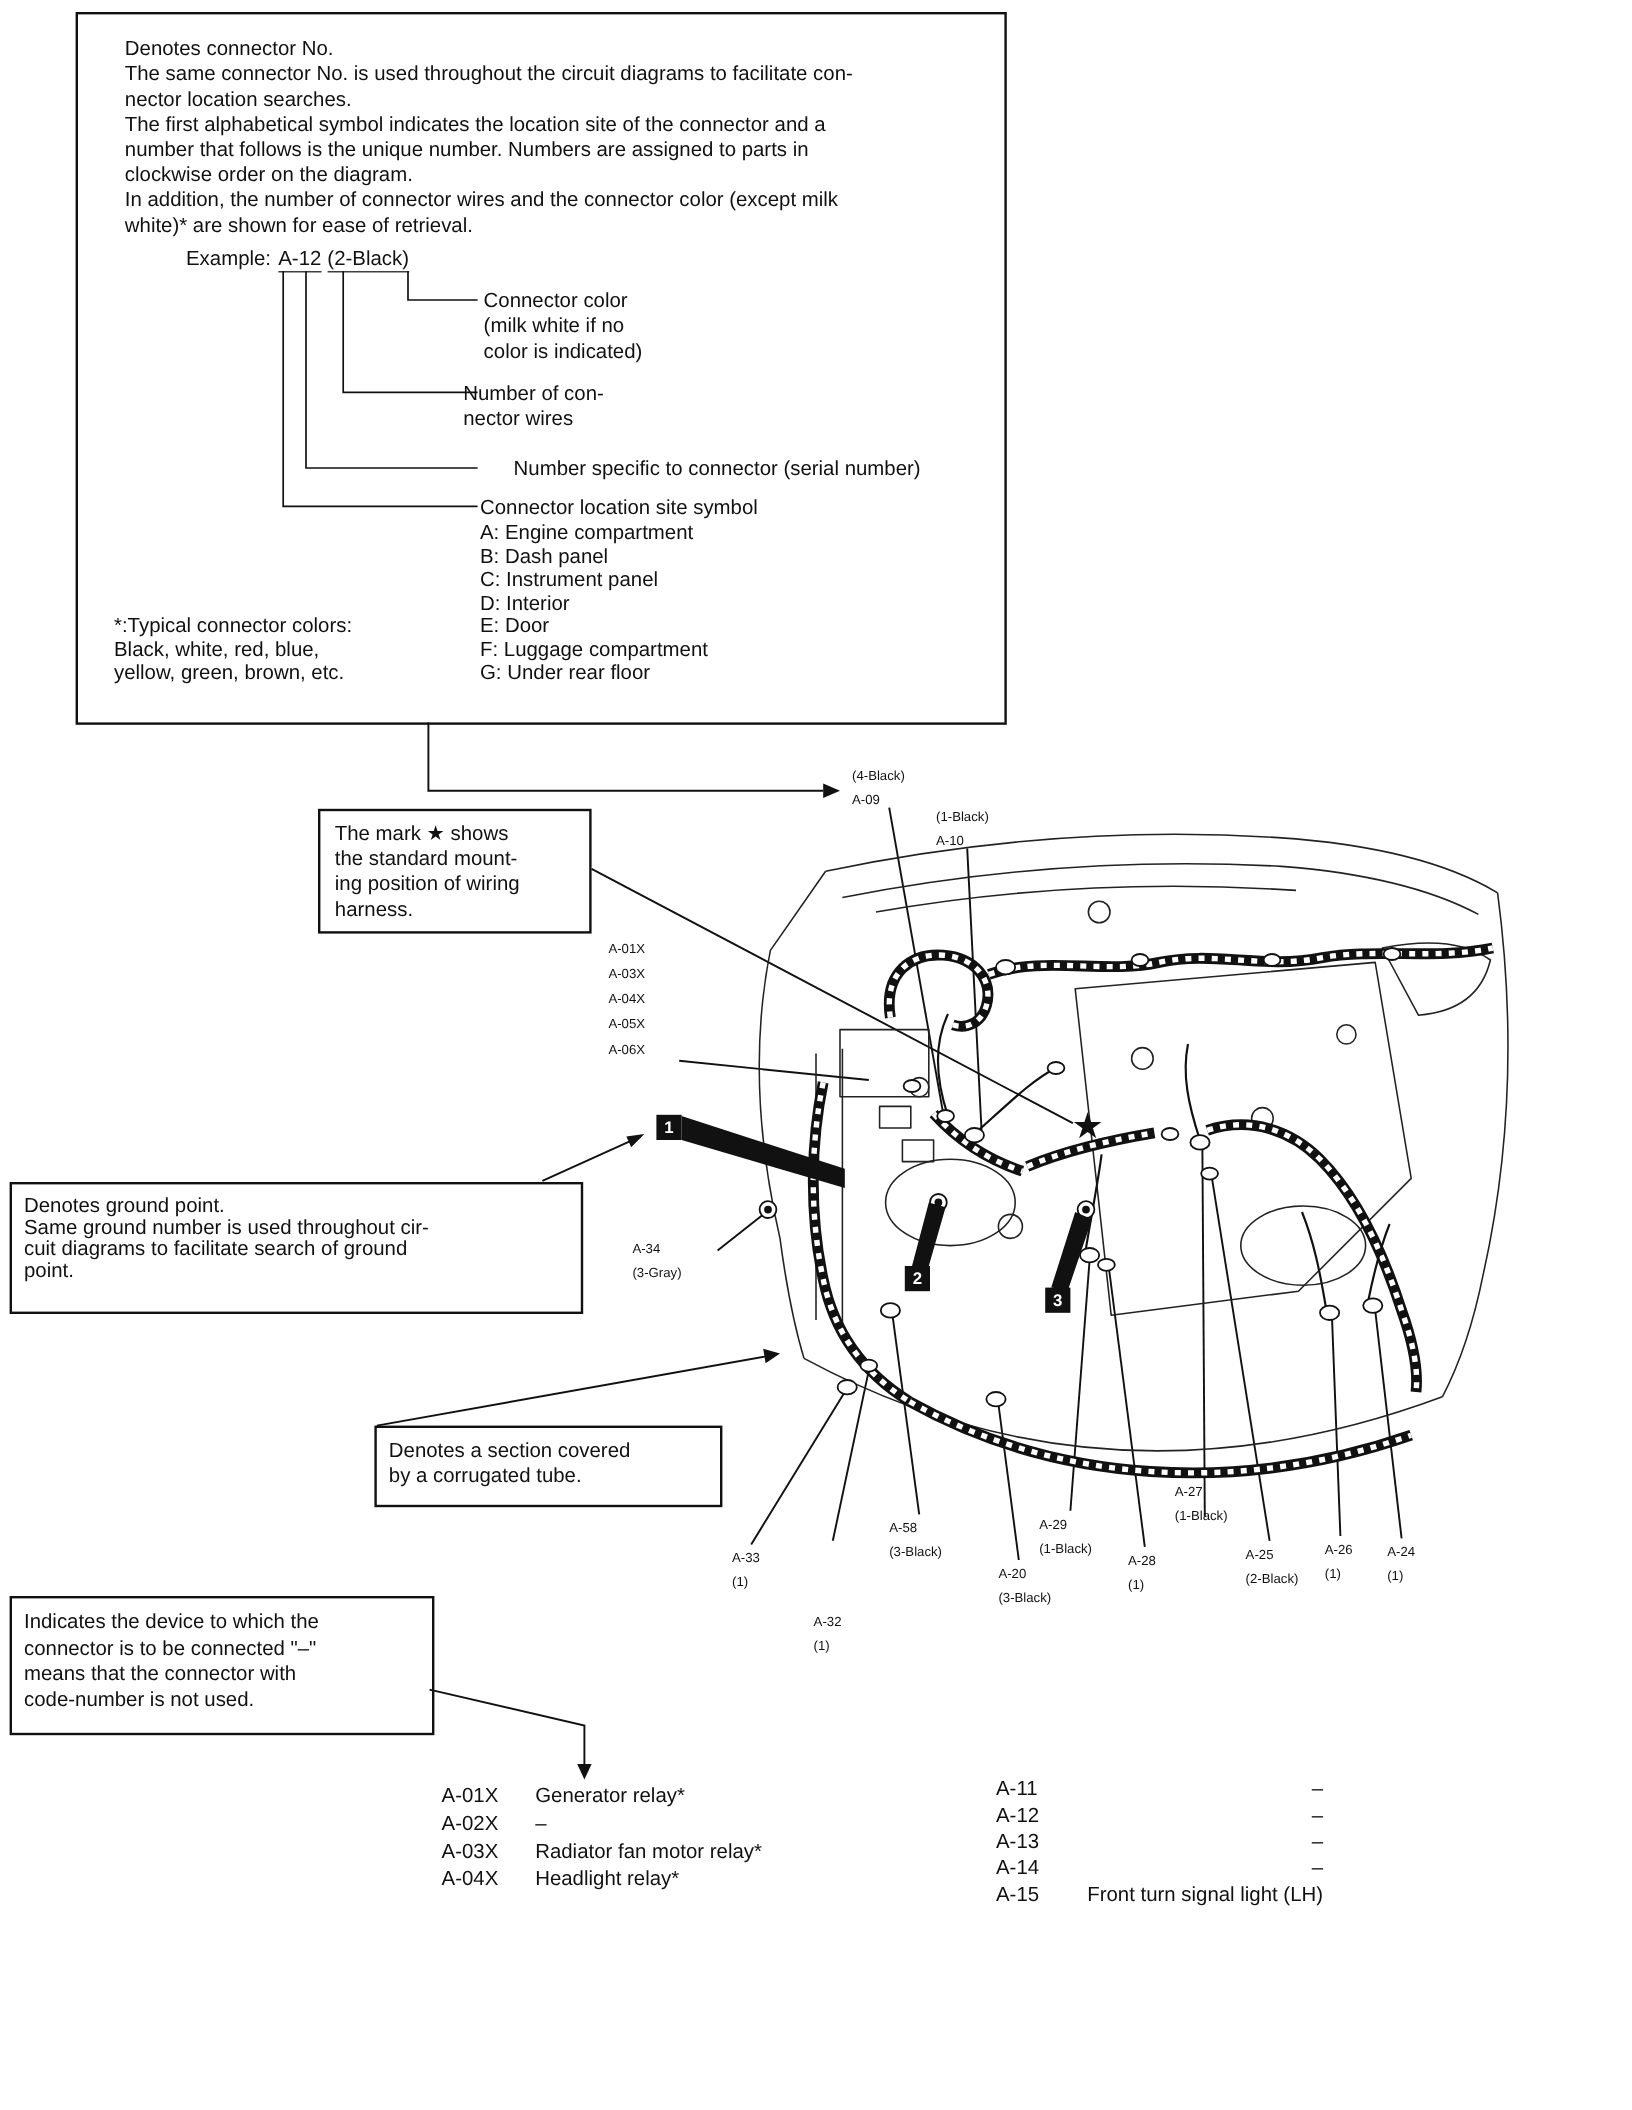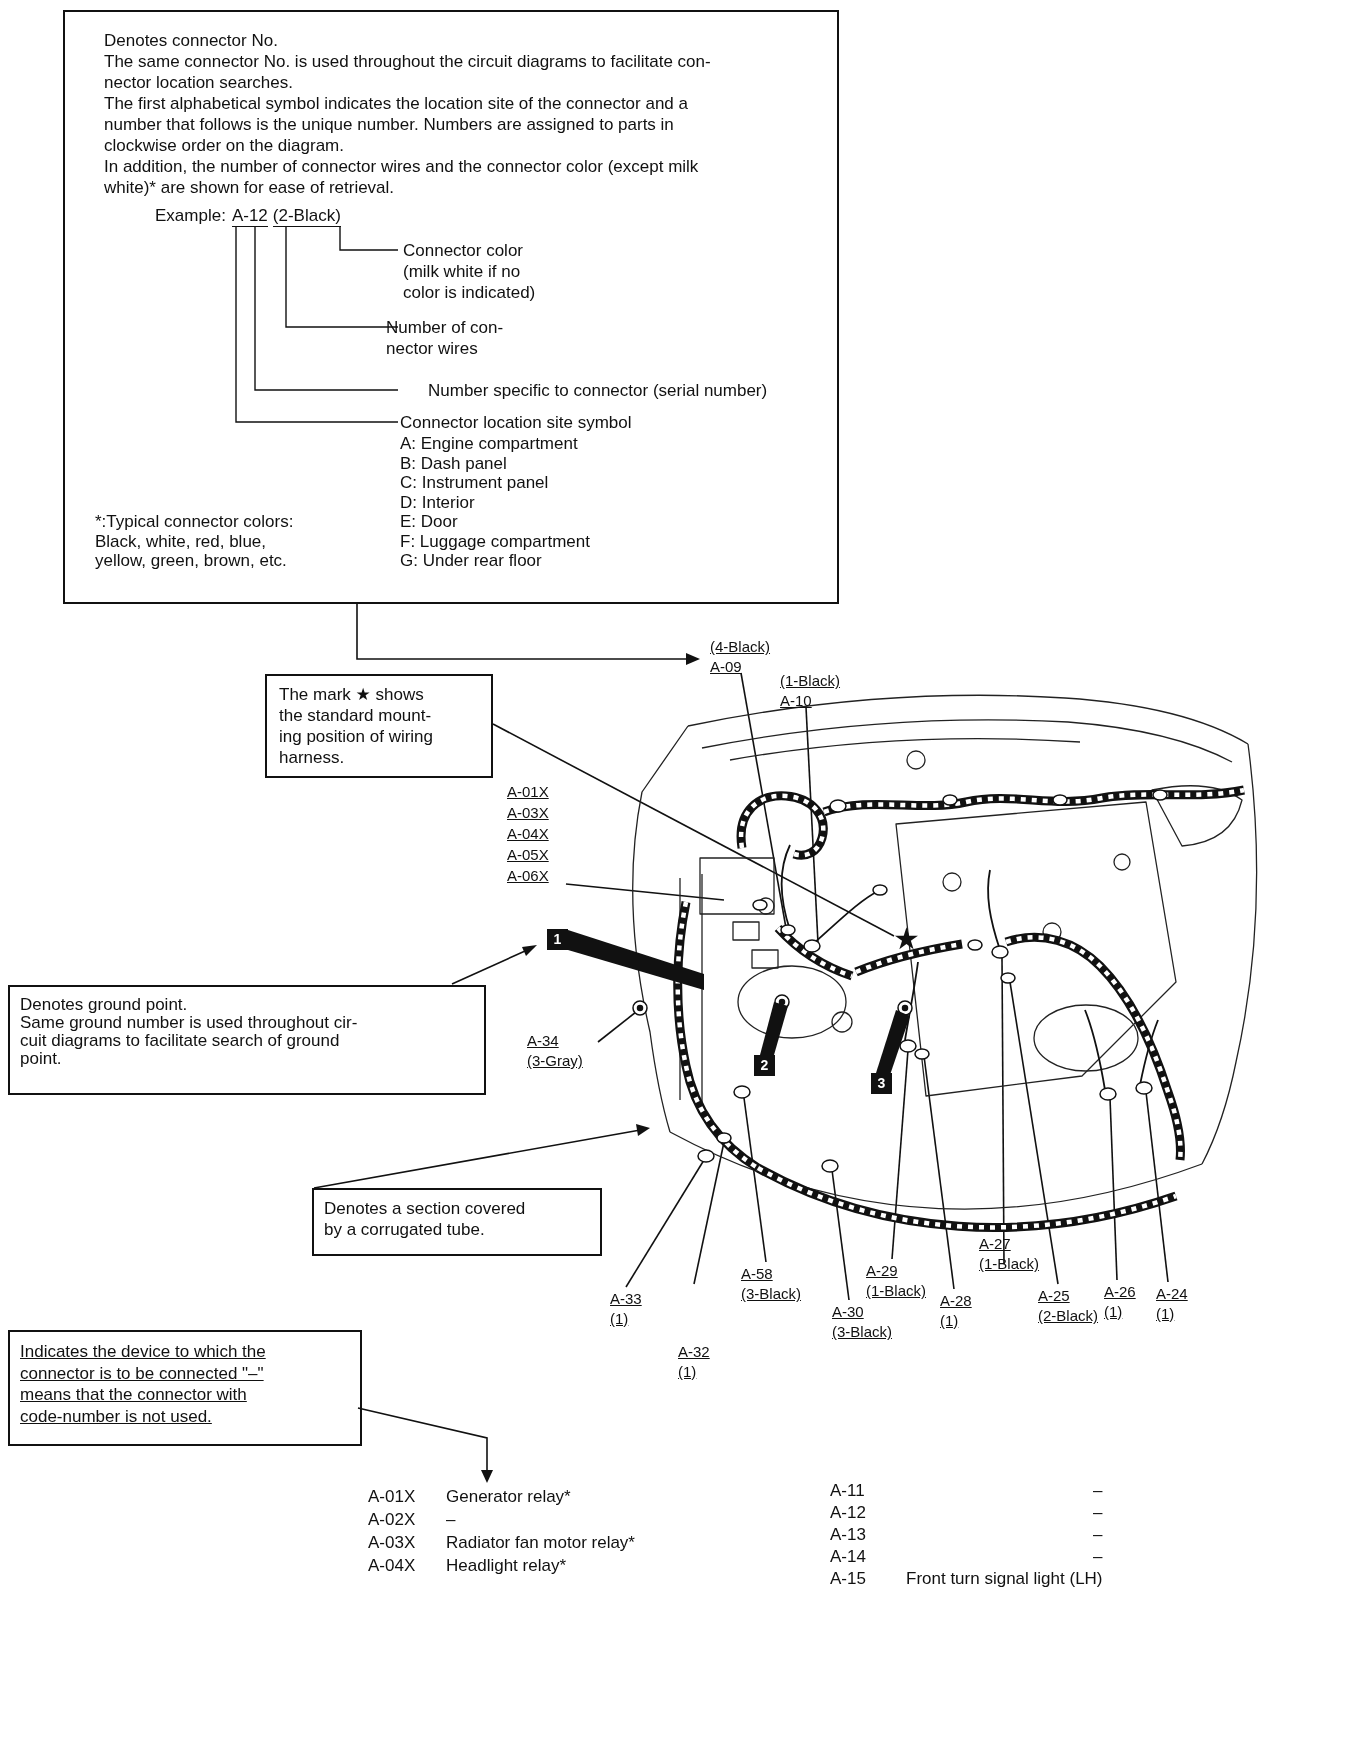--- a/index.html
+++ b/index.html
@@ -5,21 +5,21 @@
   html,body{margin:0;padding:0;}
   body{
     width:1360px;height:1758px;position:relative;background:#ffffff;color:#111;
     font-family:"Liberation Sans", sans-serif;font-size:17px;line-height:21px;
     overflow:hidden;
   }
   .pre{white-space:pre-line;}
   .box{position:absolute;border:2px solid #111;background:#fff;z-index:1;}
   #art{position:absolute;left:0;top:0;z-index:2;}
   .txt{position:absolute;z-index:3;}
-  .lbl{position:absolute;z-index:3;white-space:pre-line;font-size:15px;line-height:20px;text-decoration:underline;}
+  .lbl{position:absolute;z-index:3;white-space:pre-line;font-size:11px;line-height:20px;}
   .gsq{position:absolute;z-index:3;width:21px;height:21px;background:#111;color:#fff;
        font-weight:bold;font-size:14px;text-align:center;line-height:21px;}
   .star{position:absolute;z-index:3;font-size:30px;line-height:30px;}
   .ul{border-bottom:1.5px solid #111;padding-bottom:1px;}
   .exlabel{margin-right:6px;}
   .ul2{margin-left:5px;}
   .dlist{position:absolute;z-index:3;}
   .drow{display:flex;}
   .dcode{flex:none;}
   .left-list .drow{height:23px;}
@@ -208,21 +208,21 @@
 <div class="txt pre" style="left:279px;top:684px;">The mark ★ shows
 the standard mount-
 ing position of wiring
 harness.</div>
 <div class="txt pre" style="left:20px;top:996px;line-height:18px;">Denotes ground point.
 Same ground number is used throughout cir-
 cuit diagrams to facilitate search of ground
 point.</div>
 <div class="txt pre" style="left:324px;top:1198px;">Denotes a section covered
 by a corrugated tube.</div>
-<div class="txt pre" style="left:20px;top:1341px;line-height:21.5px;text-decoration:underline;">Indicates the device to which the
+<div class="txt pre" style="left:20px;top:1341px;line-height:21.5px;">Indicates the device to which the
 connector is to be connected "–"
 means that the connector with
 code-number is not used.</div>
 
 <div class="lbl" style="left:710px;top:637px;">(4-Black)
 A-09</div>
 <div class="lbl" style="left:780px;top:671px;">(1-Black)
 A-10</div>
 <div class="lbl" style="left:507px;top:781px;line-height:21px;">A-01X
 A-03X
@@ -230,21 +230,21 @@
 A-05X
 A-06X</div>
 <div class="lbl" style="left:527px;top:1031px;">A-34
 (3-Gray)</div>
 <div class="lbl" style="left:610px;top:1289px;">A-33
 (1)</div>
 <div class="lbl" style="left:678px;top:1342px;">A-32
 (1)</div>
 <div class="lbl" style="left:741px;top:1264px;">A-58
 (3-Black)</div>
-<div class="lbl" style="left:832px;top:1302px;">A-30
+<div class="lbl" style="left:832px;top:1302px;">A-20
 (3-Black)</div>
 <div class="lbl" style="left:866px;top:1261px;">A-29
 (1-Black)</div>
 <div class="lbl" style="left:940px;top:1291px;">A-28
 (1)</div>
 <div class="lbl" style="left:979px;top:1234px;">A-27
 (1-Black)</div>
 <div class="lbl" style="left:1038px;top:1286px;">A-25
 (2-Black)</div>
 <div class="lbl" style="left:1104px;top:1282px;">A-26

